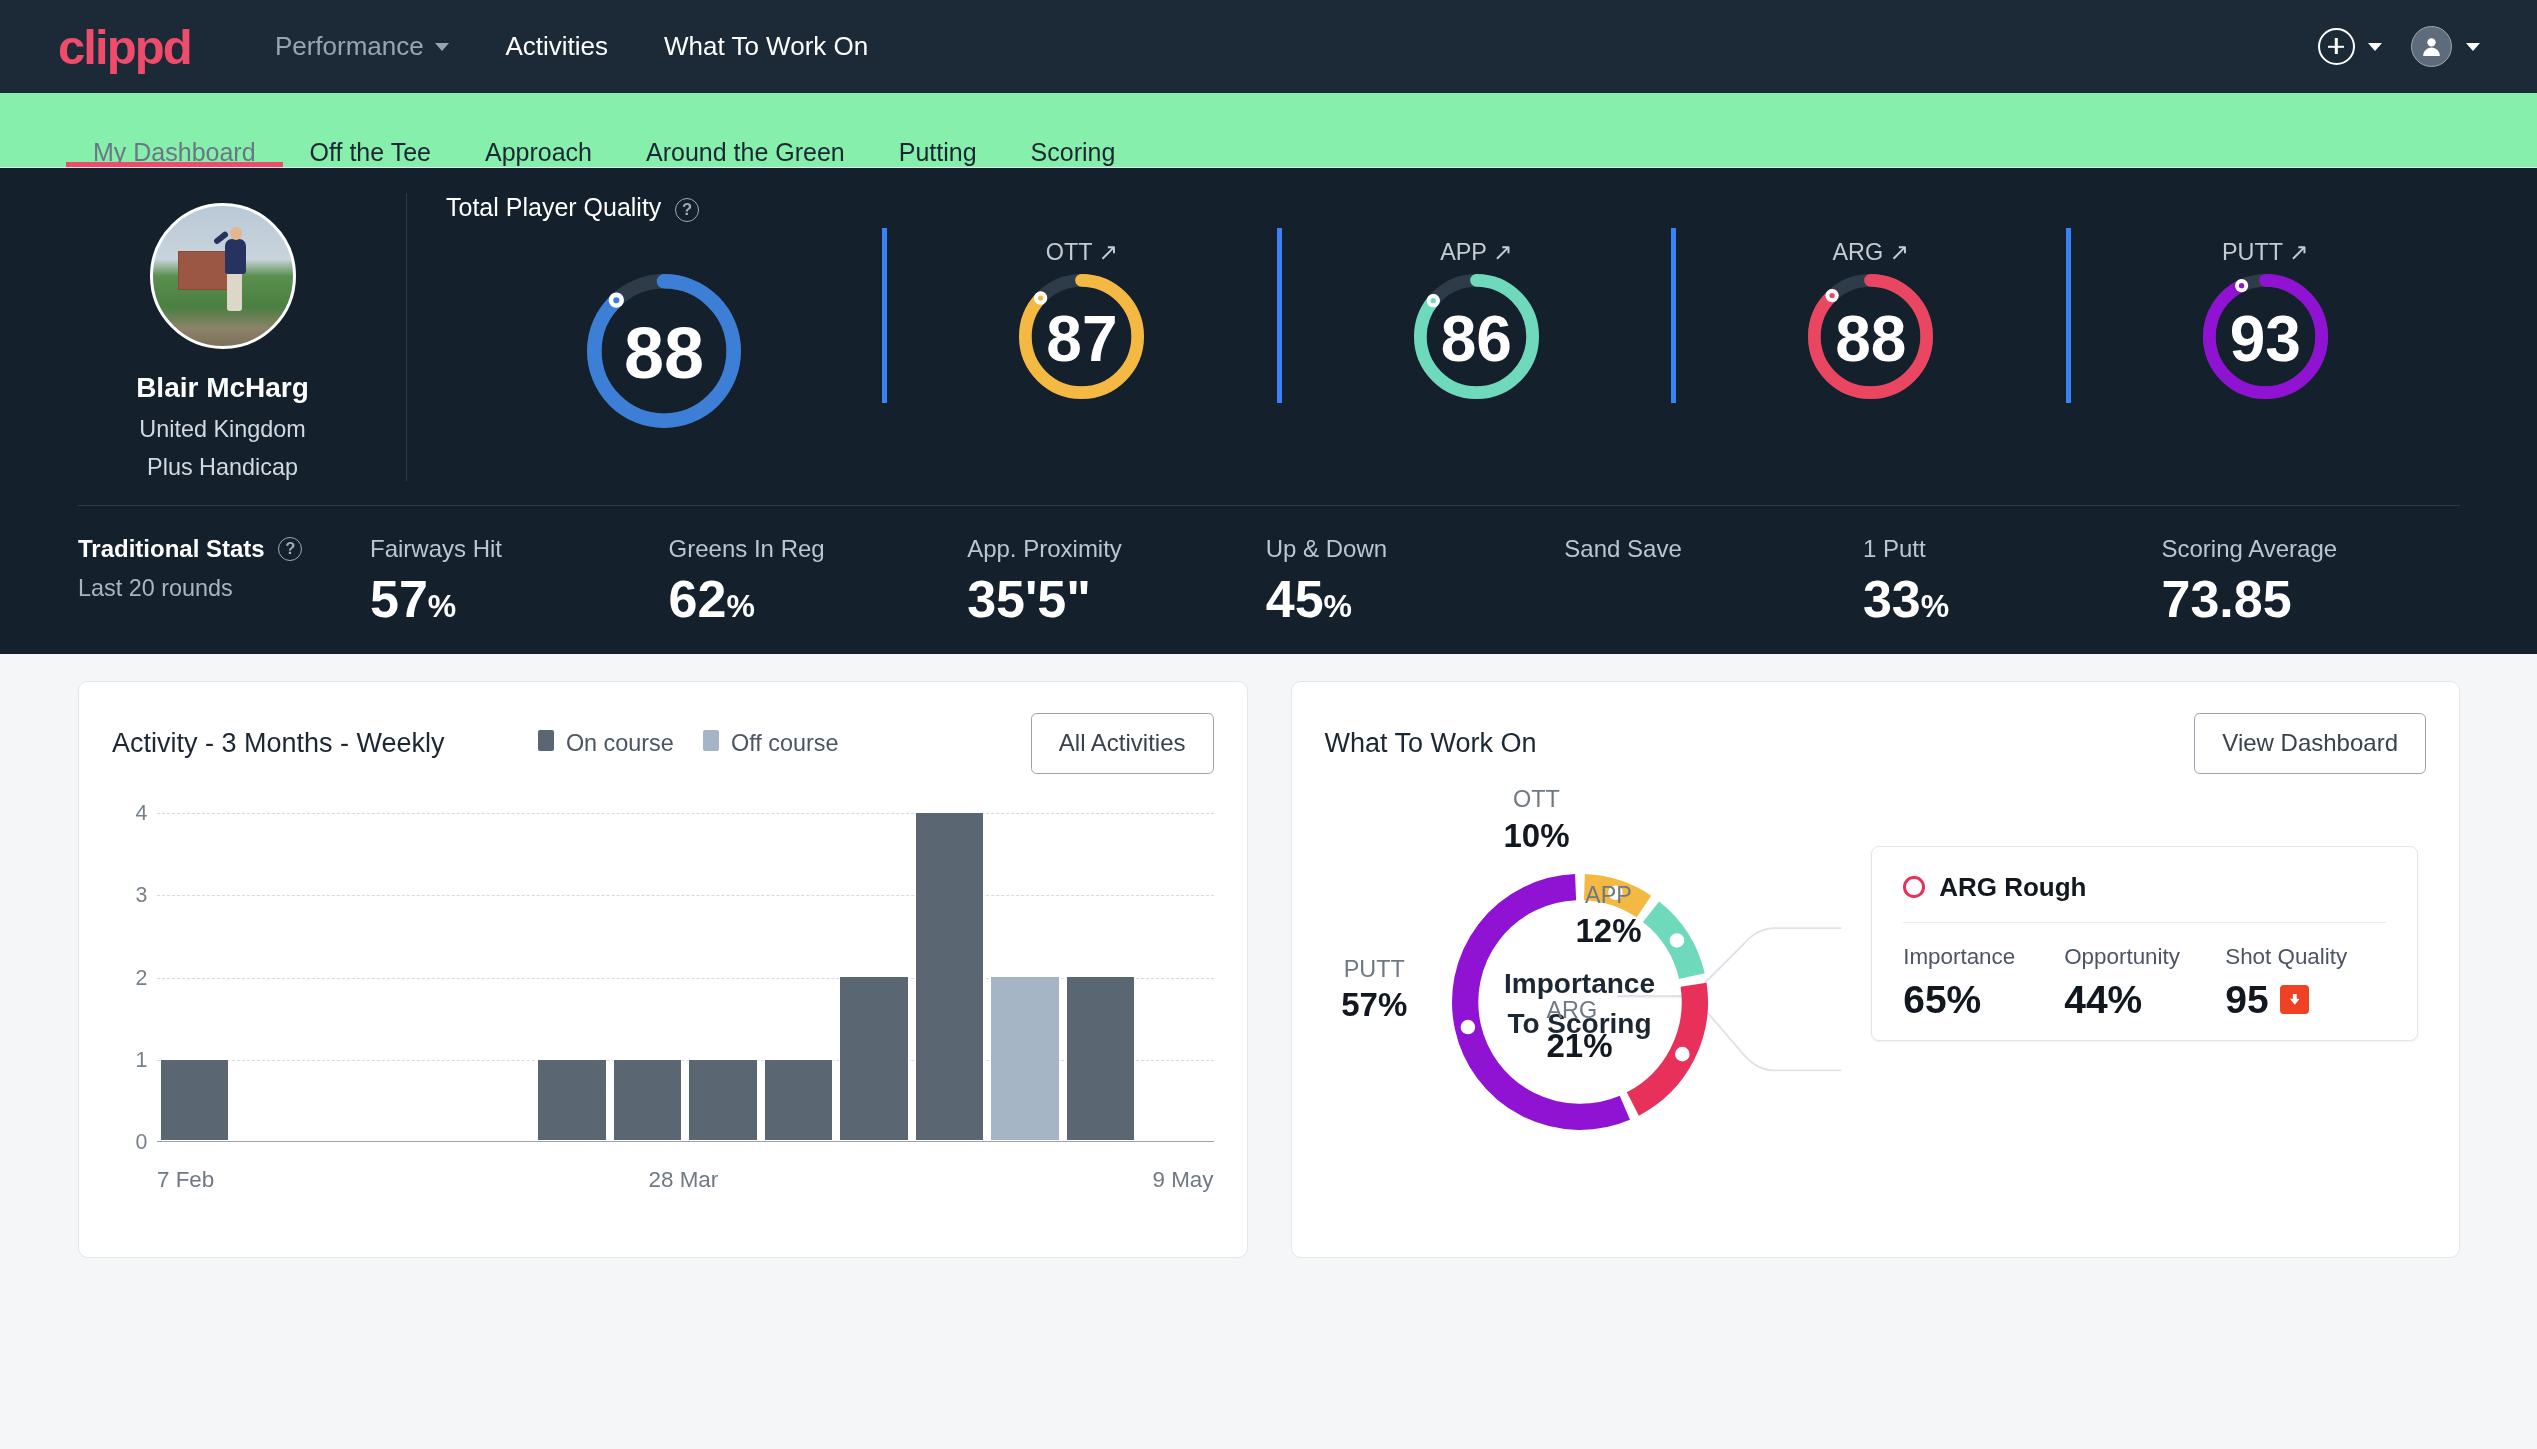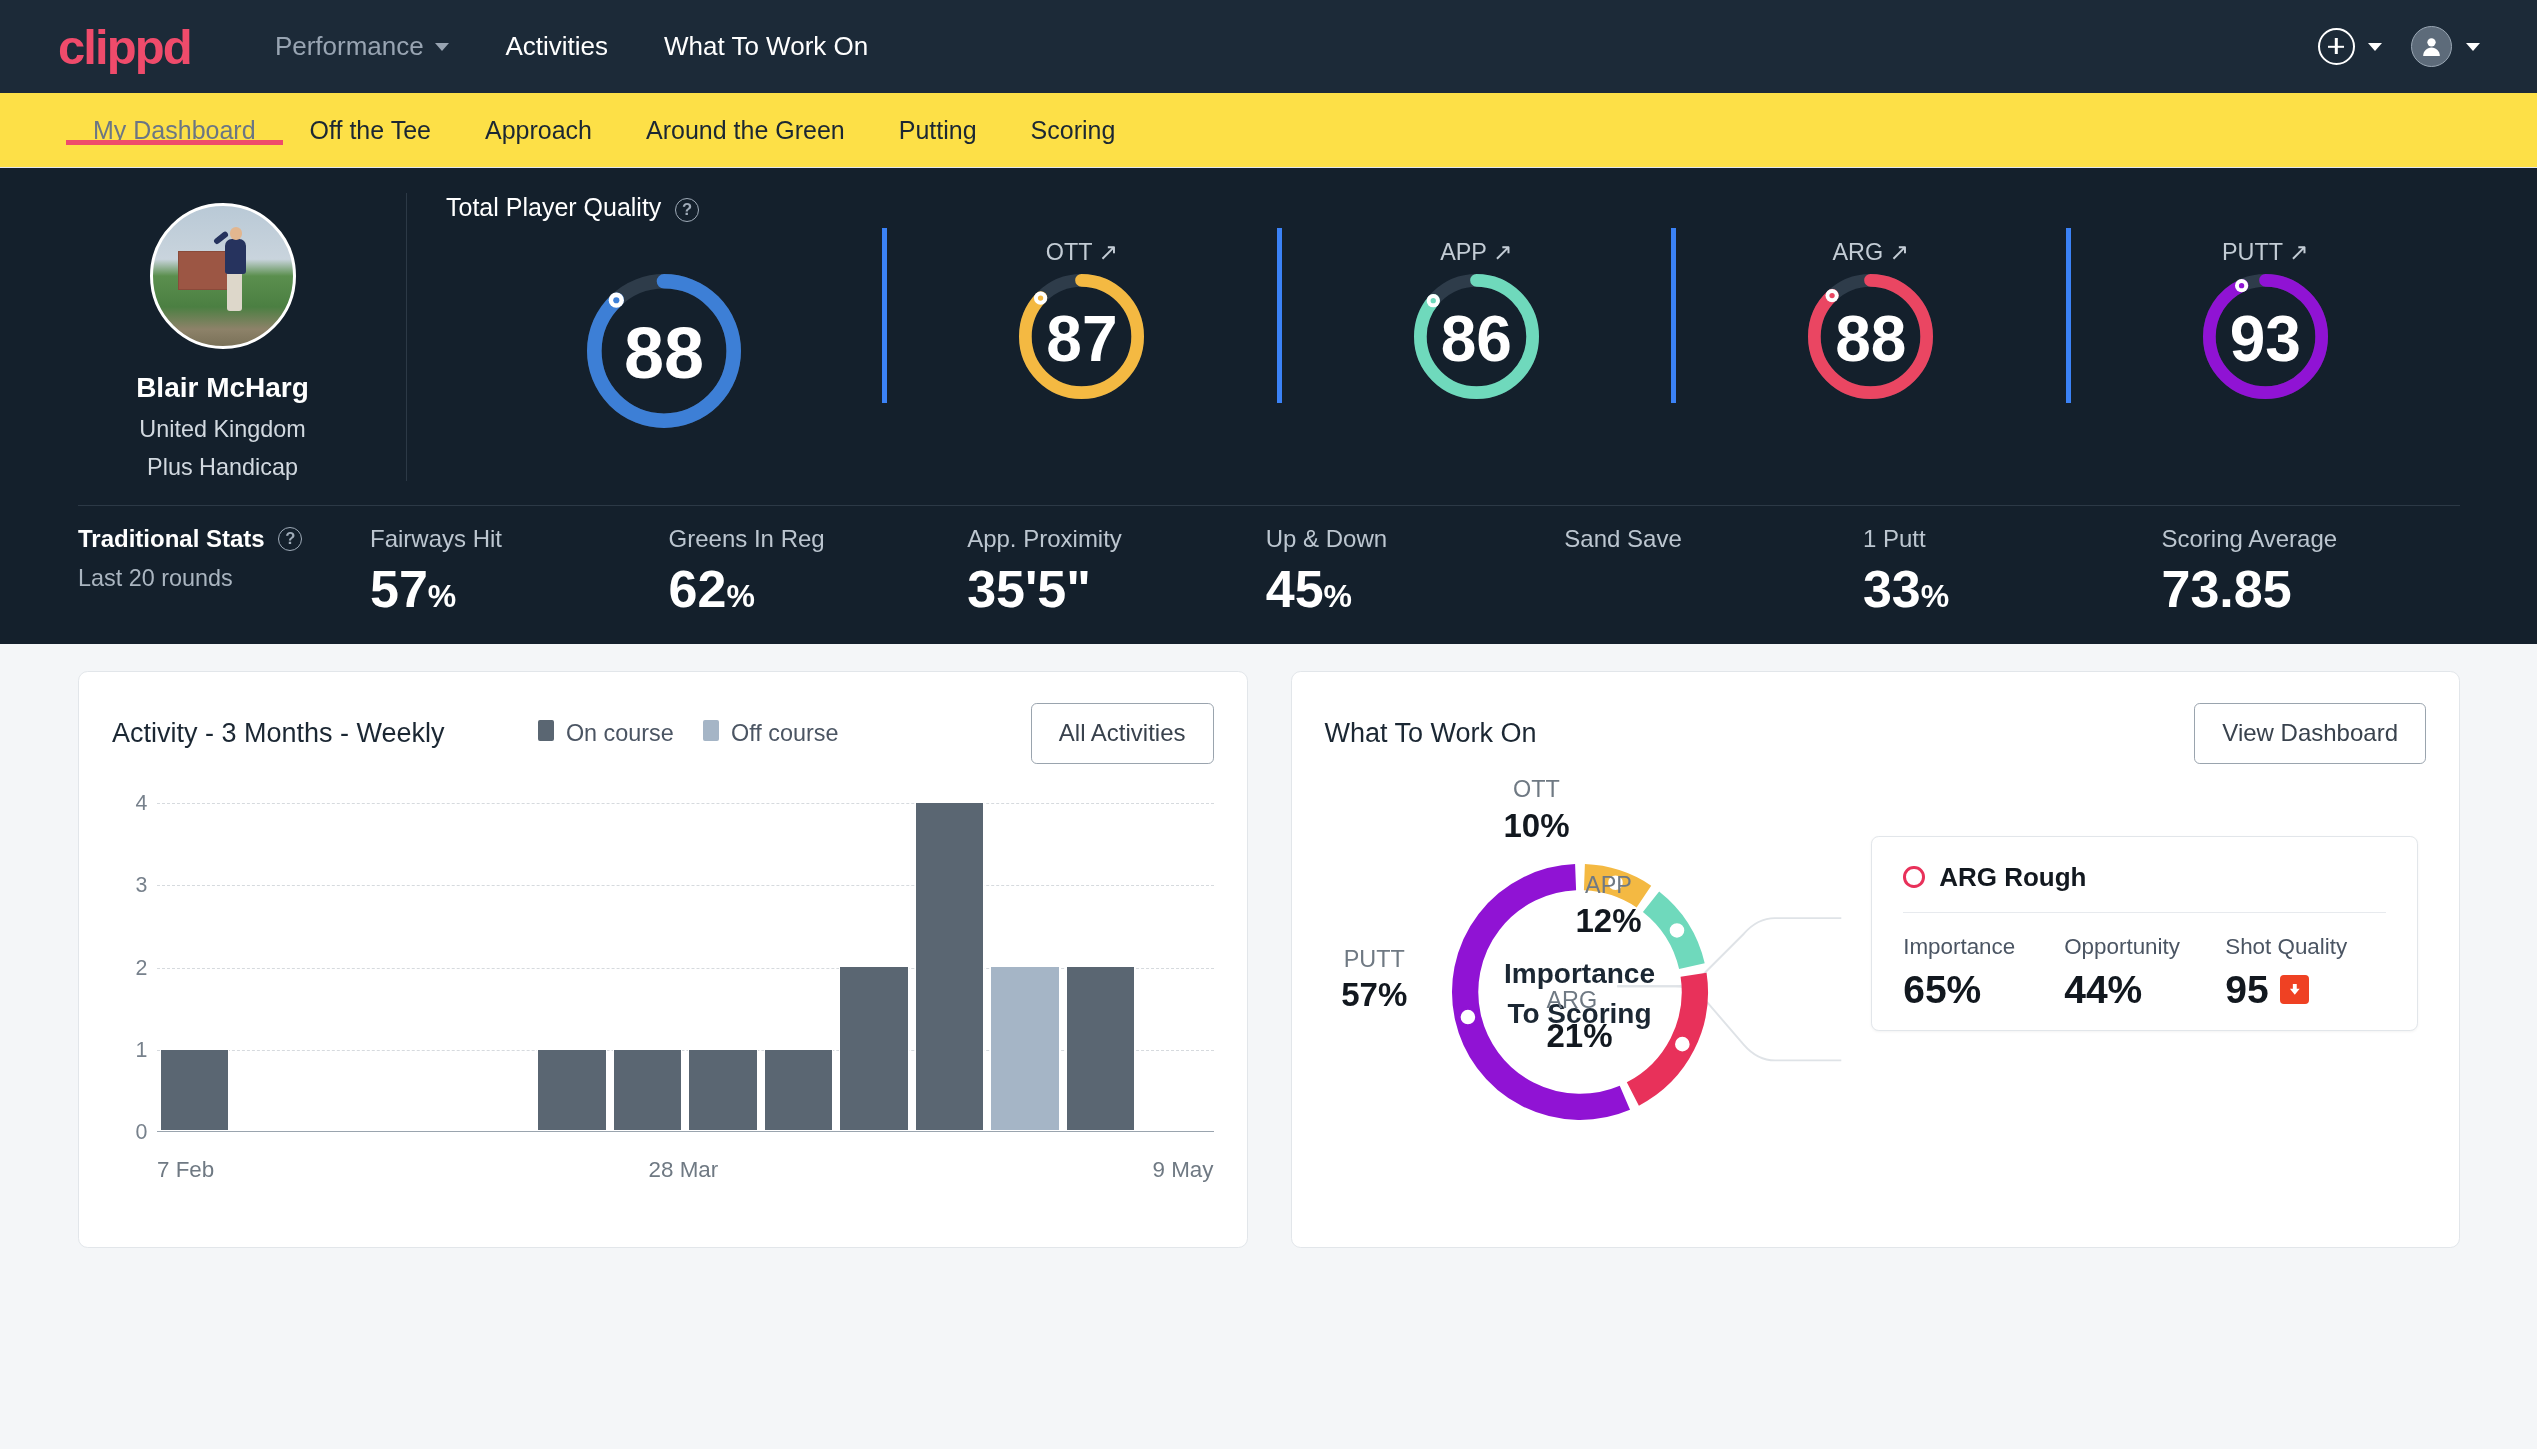--- a/index.html
+++ b/index.html
@@ -37,21 +37,21 @@
   .circ-icon.plus::before { left: 50%; top: 7.8px; width: 2.4px; height: 16.6px; transform: translateX(-50%); }
   .circ-icon.plus::after { top: 50%; left: 7.8px; height: 2.4px; width: 16.6px; transform: translateY(-50%); }
   .avatar-icon {
     width: 41px; height: 41px; border-radius: 50%;
     background: #5d6b7a; border: 1.9px solid #9aa7b4;
     display: flex; align-items: center; justify-content: center;
   }
 
   
   .subtabs {
-    height: 75px; background: #fde047; display: flex; align-items: center;
+    height: 75px; background: #86efac; display: flex; align-items: flex-end;
     padding-left: 66px; border-bottom: 1px solid #e3e7ea;
   }
   .subtab {
     display: flex; align-items: center; padding: 0 27px;
     font-size: 25px; color: #1b2733; cursor: pointer; position: relative;
   }
   .subtab.active { color: #6b7684; }
   .subtab.active::after {
     content: ""; position: absolute; left: 0; right: 0; bottom: 0;
     height: 4.9px; background: #ef4b6b;
@@ -117,21 +117,21 @@
   .ring-wrap { position: relative; }
   .ring-val {
     position: absolute; inset: 0; display: flex; align-items: center;
     justify-content: center; font-size: 64px; font-weight: 700; color: #ffffff;
   }
   .ring-wrap.big .ring-val { font-size: 72px; }
 
   
   .trad {
     margin-top: 23.4px; border-top: 1px solid #2c3946;
-    padding-top: 19px; display: flex; align-items: flex-start;
+    padding-top: 29px; display: flex; align-items: flex-start;
   }
   .trad-head { width: 292px; }
   .trad-head-row { display: flex; align-items: center; gap: 13.6px; }
   .trad-title { font-size: 24px; font-weight: 700; color: #ffffff; }
   .trad-sub { font-size: 23.4px; color: #aab5c0; margin-top: 11.7px; }
   .trad-items { flex: 1; display: flex; }
   .trad-item { flex: 1; display: flex; flex-direction: column; }
   .trad-lbl { font-size: 24px; color: #bcc6d0; }
   .trad-val { font-size: 52px; font-weight: 700; color: #ffffff; margin-top: 9.7px; line-height: 1; }
   .trad-val .unit { font-size: 32px; font-weight: 700; }

